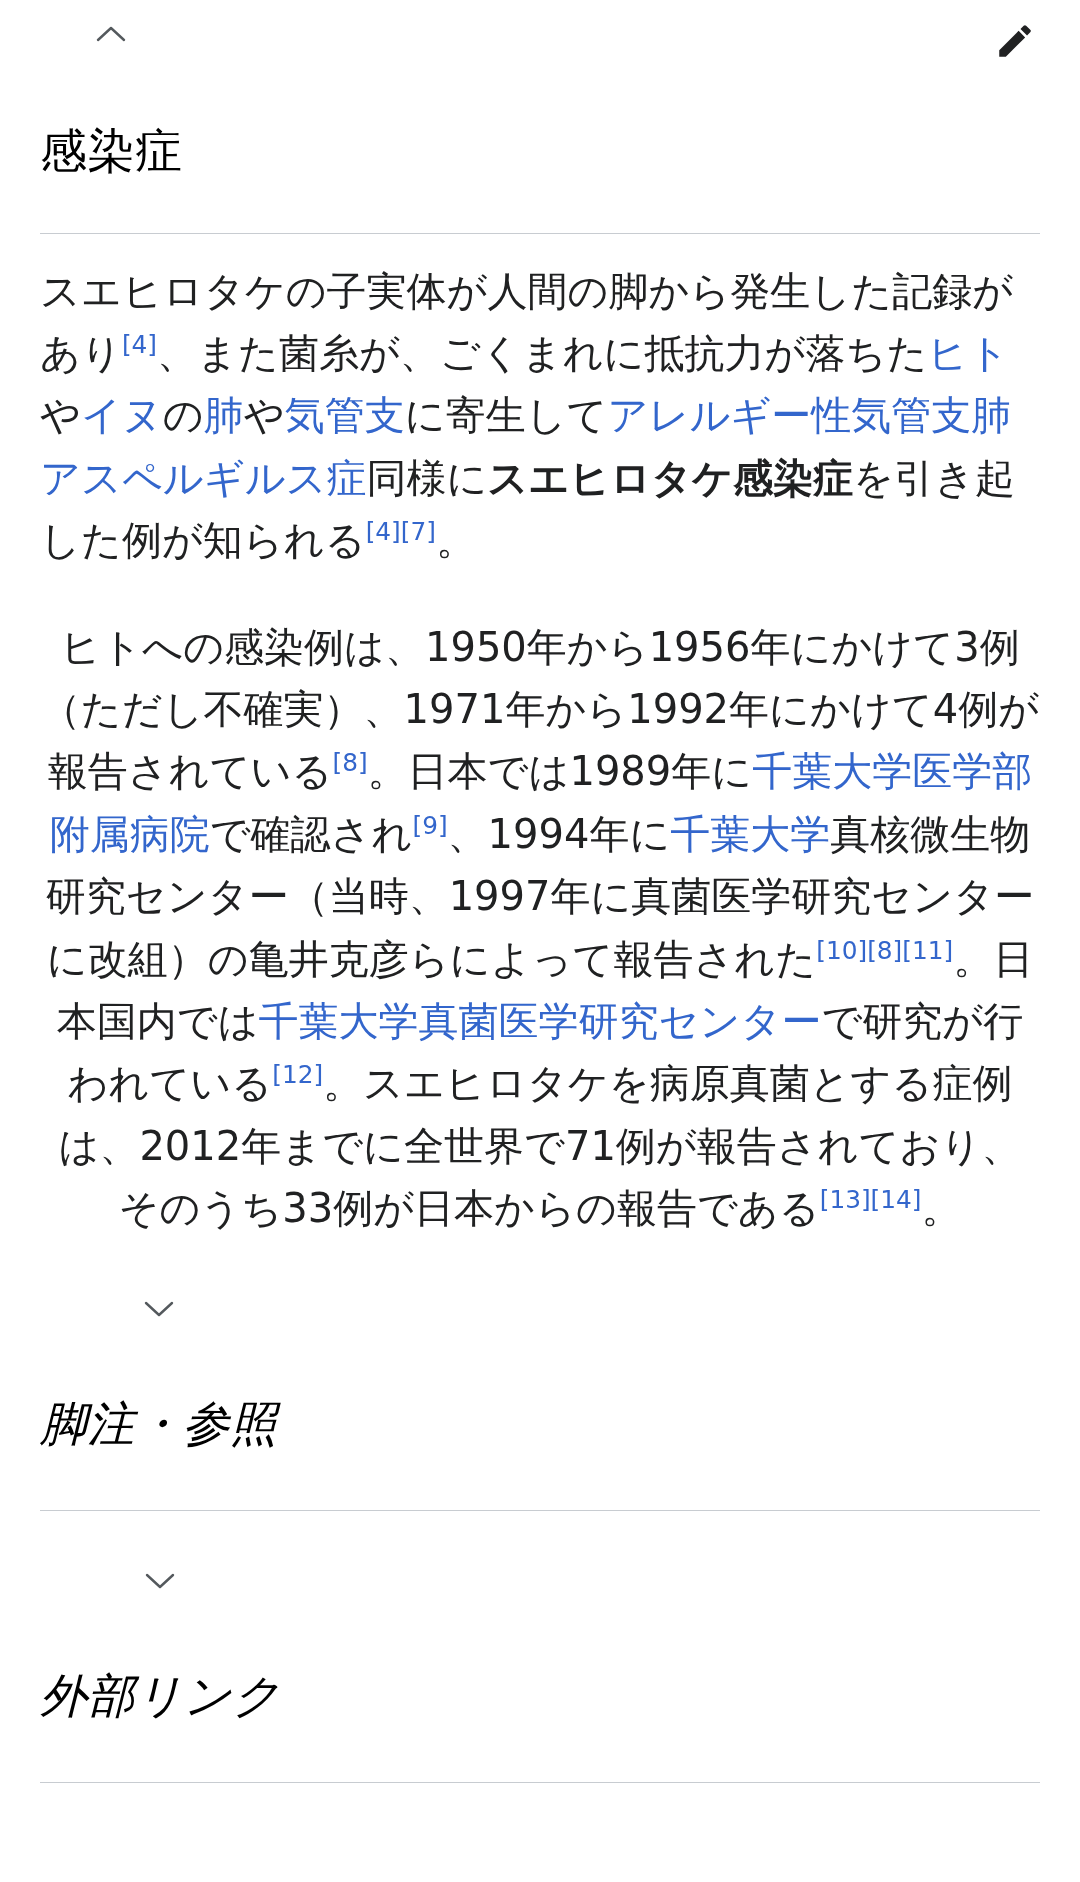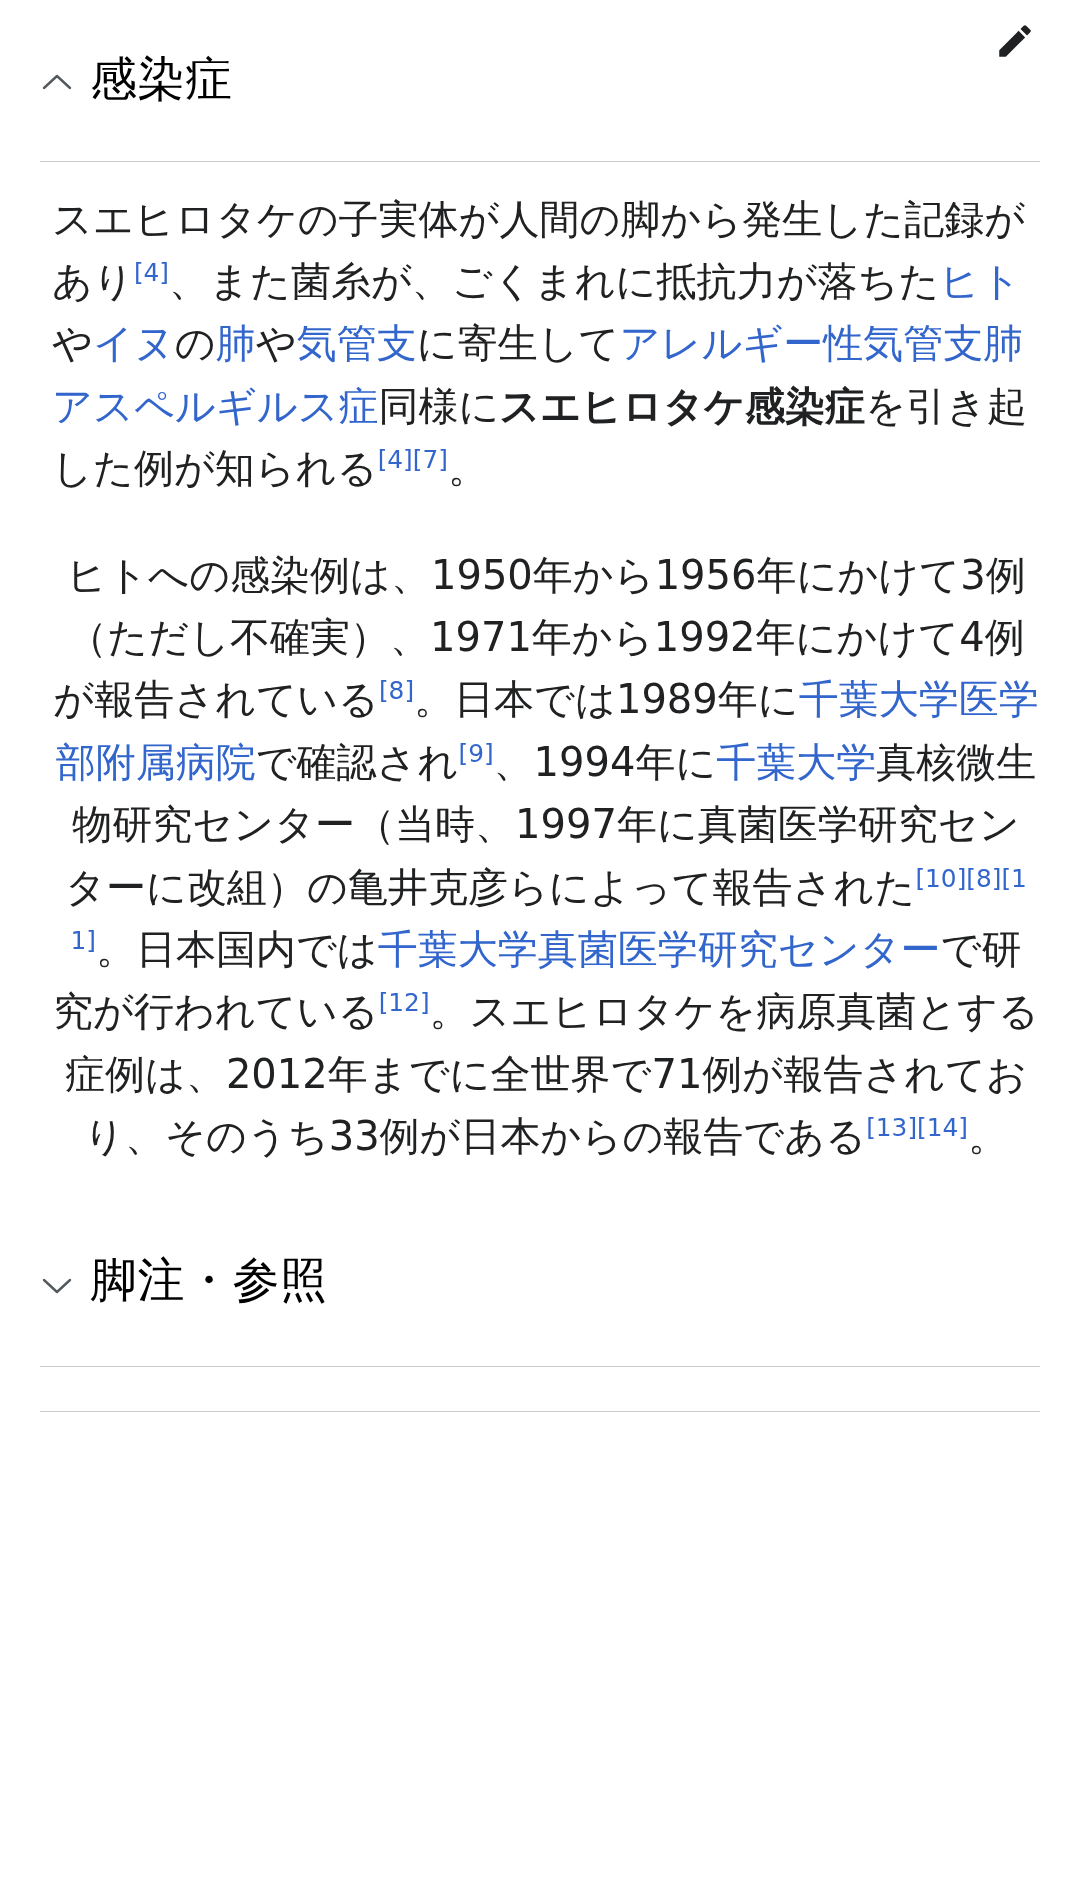--- a/index.html
+++ b/index.html
@@ -27,21 +27,22 @@
   .section-head {
     display: flex;
     align-items: flex-start;
     justify-content: space-between;
     padding-top: 14px;
     padding-bottom: 6px;
   }
   .head-left {
     display: flex;
     align-items: center;
-    gap: 16px;
+    gap: 38px;
+    flex-direction: column;
   }
   .chevron {
     width: 34px;
     height: 34px;
     flex: none;
     display: inline-block;
     position: relative;
     top: 4px;
   }
   .chevron svg { display: block; }
@@ -65,21 +66,21 @@
     height: 1px;
     background: #c8ccd1;
     margin: 10px 0 0 0;
   }
 
   
   .content {
     padding-top: 26px;
   }
   p.para {
-    margin: 0 0 44px 12px;
+    margin: 0 0 44px 0;
     font-size: 40px;
     line-height: 1.56;
     color: #202122;
     font-family: "DejaVu Sans", "Liberation Sans", sans-serif;
     text-align: left;
     word-break: break-all;
   }
   p.para:last-child { margin-bottom: 0; text-align: center; }
   a.wlink {
     color: #3366cc;
@@ -90,21 +91,21 @@
     font-size: 0.62em;
     vertical-align: super;
     line-height: 0;
   }
   sup.ref a { color: #3366cc; text-decoration: none; }
 
   
   .collapsed-section {
     padding-top: 8px;
   }
-  .collapsed-section .section-head { padding-bottom: 10px; }
+  .collapsed-section .section-head { padding-bottom: 10px; font-style: italic; }
   .spacer-lg { height: 26px; }
 </style>
 </head>
 <body>
 
 <div class="page">
 
   <div class="section-head">
     <div class="head-left">
       <span class="chevron">
@@ -142,16 +143,26 @@
         </span>
         <h2 class="h2-title">脚注・参照</h2>
       </div>
     </div>
     <div class="rule"></div>
   </div>
 
   <div class="spacer-lg"></div>
 
   <div class="collapsed-section">
+    <div class="section-head">
+      <div class="head-left">
+        <span class="chevron">
+          <svg width="34" height="34" viewBox="0 0 34 34" aria-hidden="true">
+            <path d="M4 12 L17 24 L30 12" fill="none" stroke="#54595d" stroke-width="2.4" stroke-linecap="round" stroke-linejoin="round"></path>
+          </svg>
+        </span>
+        <h2 class="h2-title">外部リンク</h2>
+      </div>
+    </div>
     <div class="rule"></div>
   </div>
 
 </div>
 
 </body></html>

